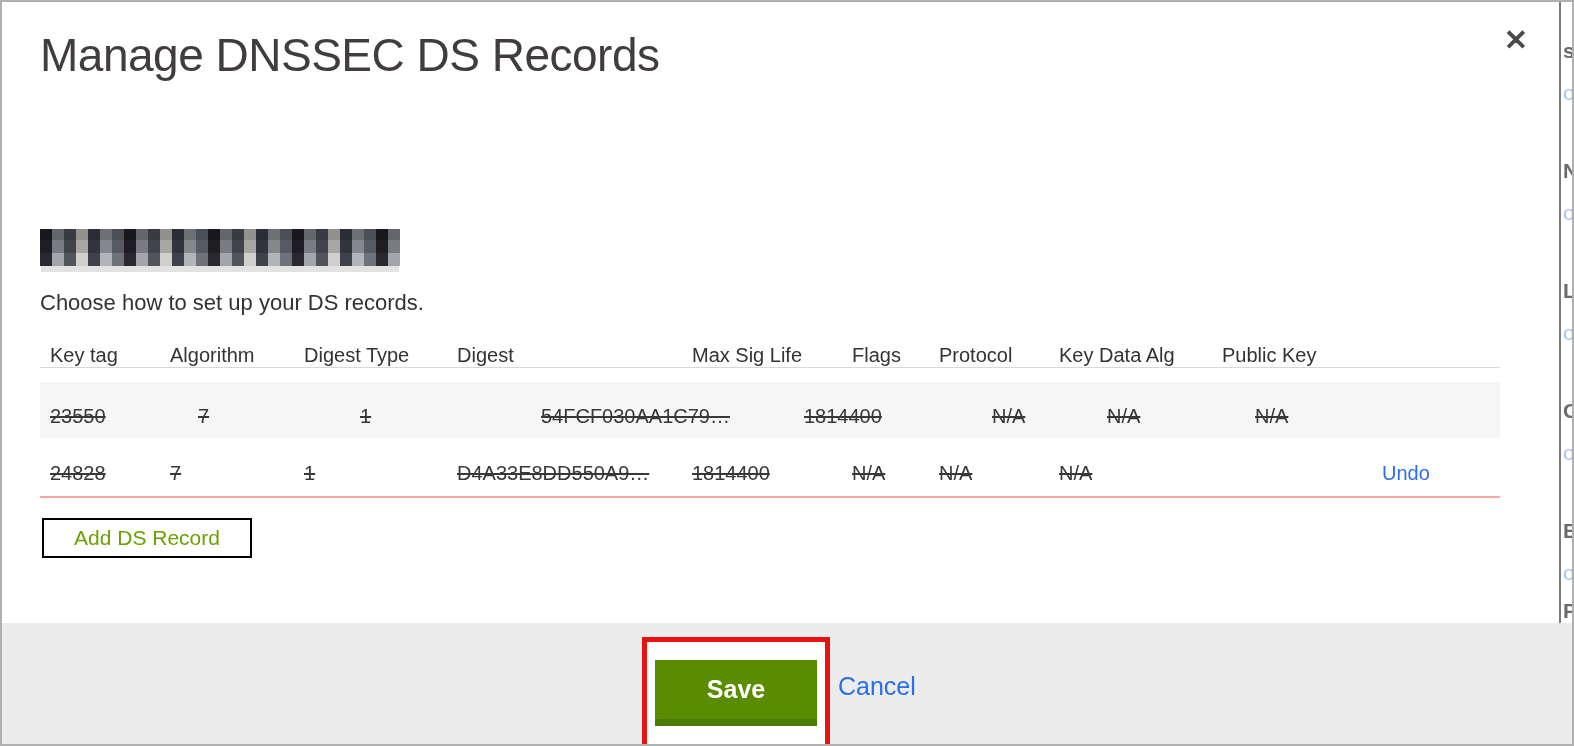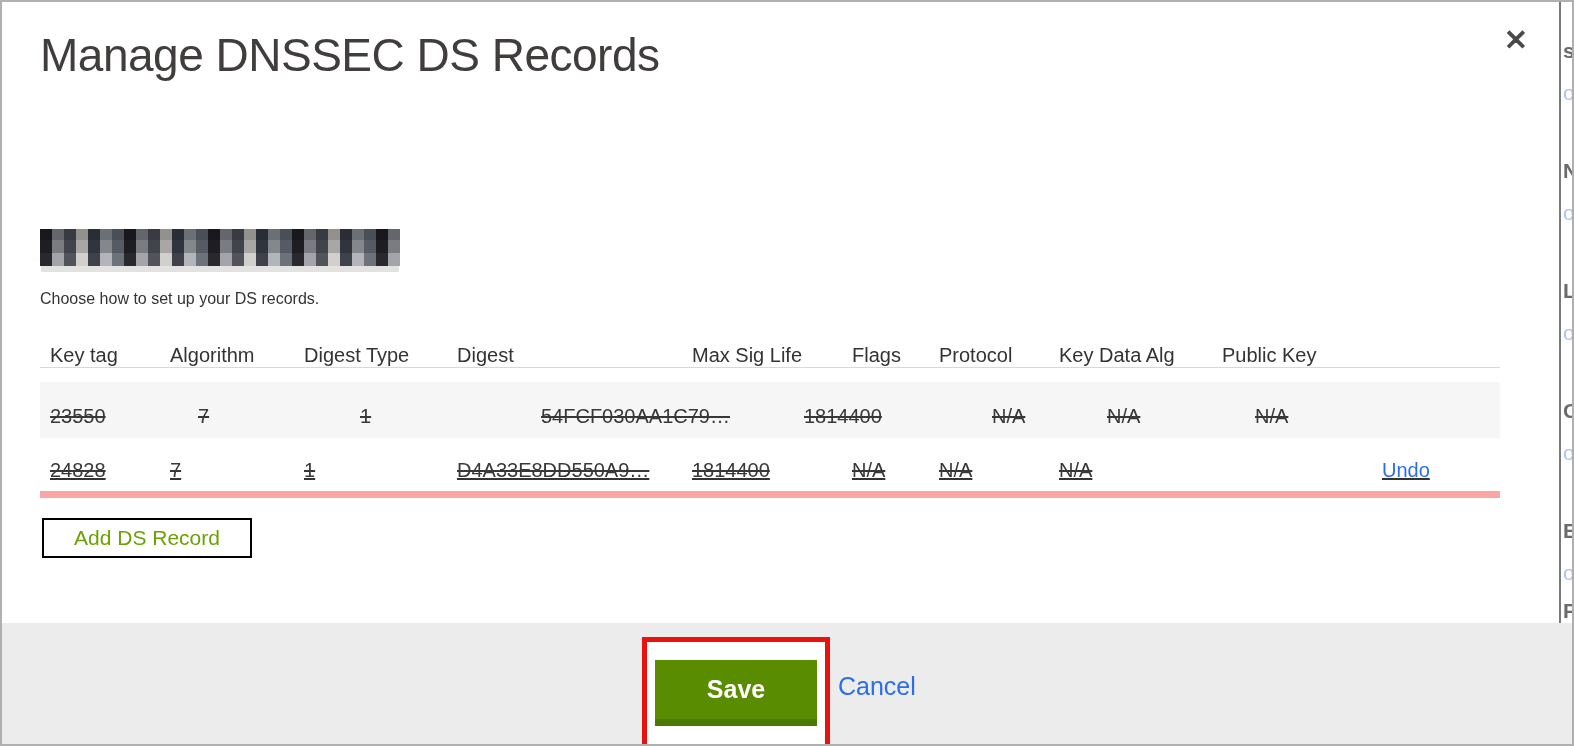--- a/index.html
+++ b/index.html
@@ -75,39 +75,39 @@
         rgba(215,213,208,0.55) 36px 48px,
         rgba(38,42,52,0.85) 48px 60px,
         rgba(155,160,170,0.5) 60px 72px,
         rgba(78,84,96,0.75) 72px 84px),
       repeating-linear-gradient(0deg, #c9c9c9 0 13px, #6e6e6e 13px 26px, #3e3e3e 26px 39px);
     box-shadow: 0 7px 0 -1px rgba(160,158,152,0.30);
   }
 
   .instruction {
     position: absolute; left: 38px; top: 288px;
-    font-size: 16px; color: #333;
+    font-size: 22px; color: #333;
   }
 
   
   .ds-table {
     position: absolute; left: 38px; top: 330px;
     width: 1460px;
     font-size: 20px; color: #333;
   }
   .t-row {
     display: grid;
     grid-template-columns: 120px 134px 153px 235px 160px 87px 120px 163px 160px 1fr;
     align-items: center;
   }
   .t-row > div { padding-left: 10px; overflow: hidden; white-space: nowrap; margin-top: 12px; }
   .t-head { height: 36px; border-bottom: 1px solid #d8d8d8; }
   .t-spacer { height: 14px; }
   .t-r1 { height: 56px; background: #f6f6f6; gap: 28px; }
-  .t-r2 { height: 60px; border-bottom: 7px solid #fca5a5; text-decoration: underline; }
+  .t-r2 { height: 60px; border-bottom: 2px solid #fca5a5; }
   .cell-del { text-decoration: line-through; color: #383838; }
   .cell-action { text-align: left; padding-right: 20px !important; }
   .undo-link { color: #2a6ee8; text-decoration: none; cursor: pointer; }
 
   .add-ds-btn {
     position: absolute; left: 40px; top: 516px;
     width: 210px; height: 40px;
     background: #fff;
     border: 2px solid #000000;
     color: #6ba100;

